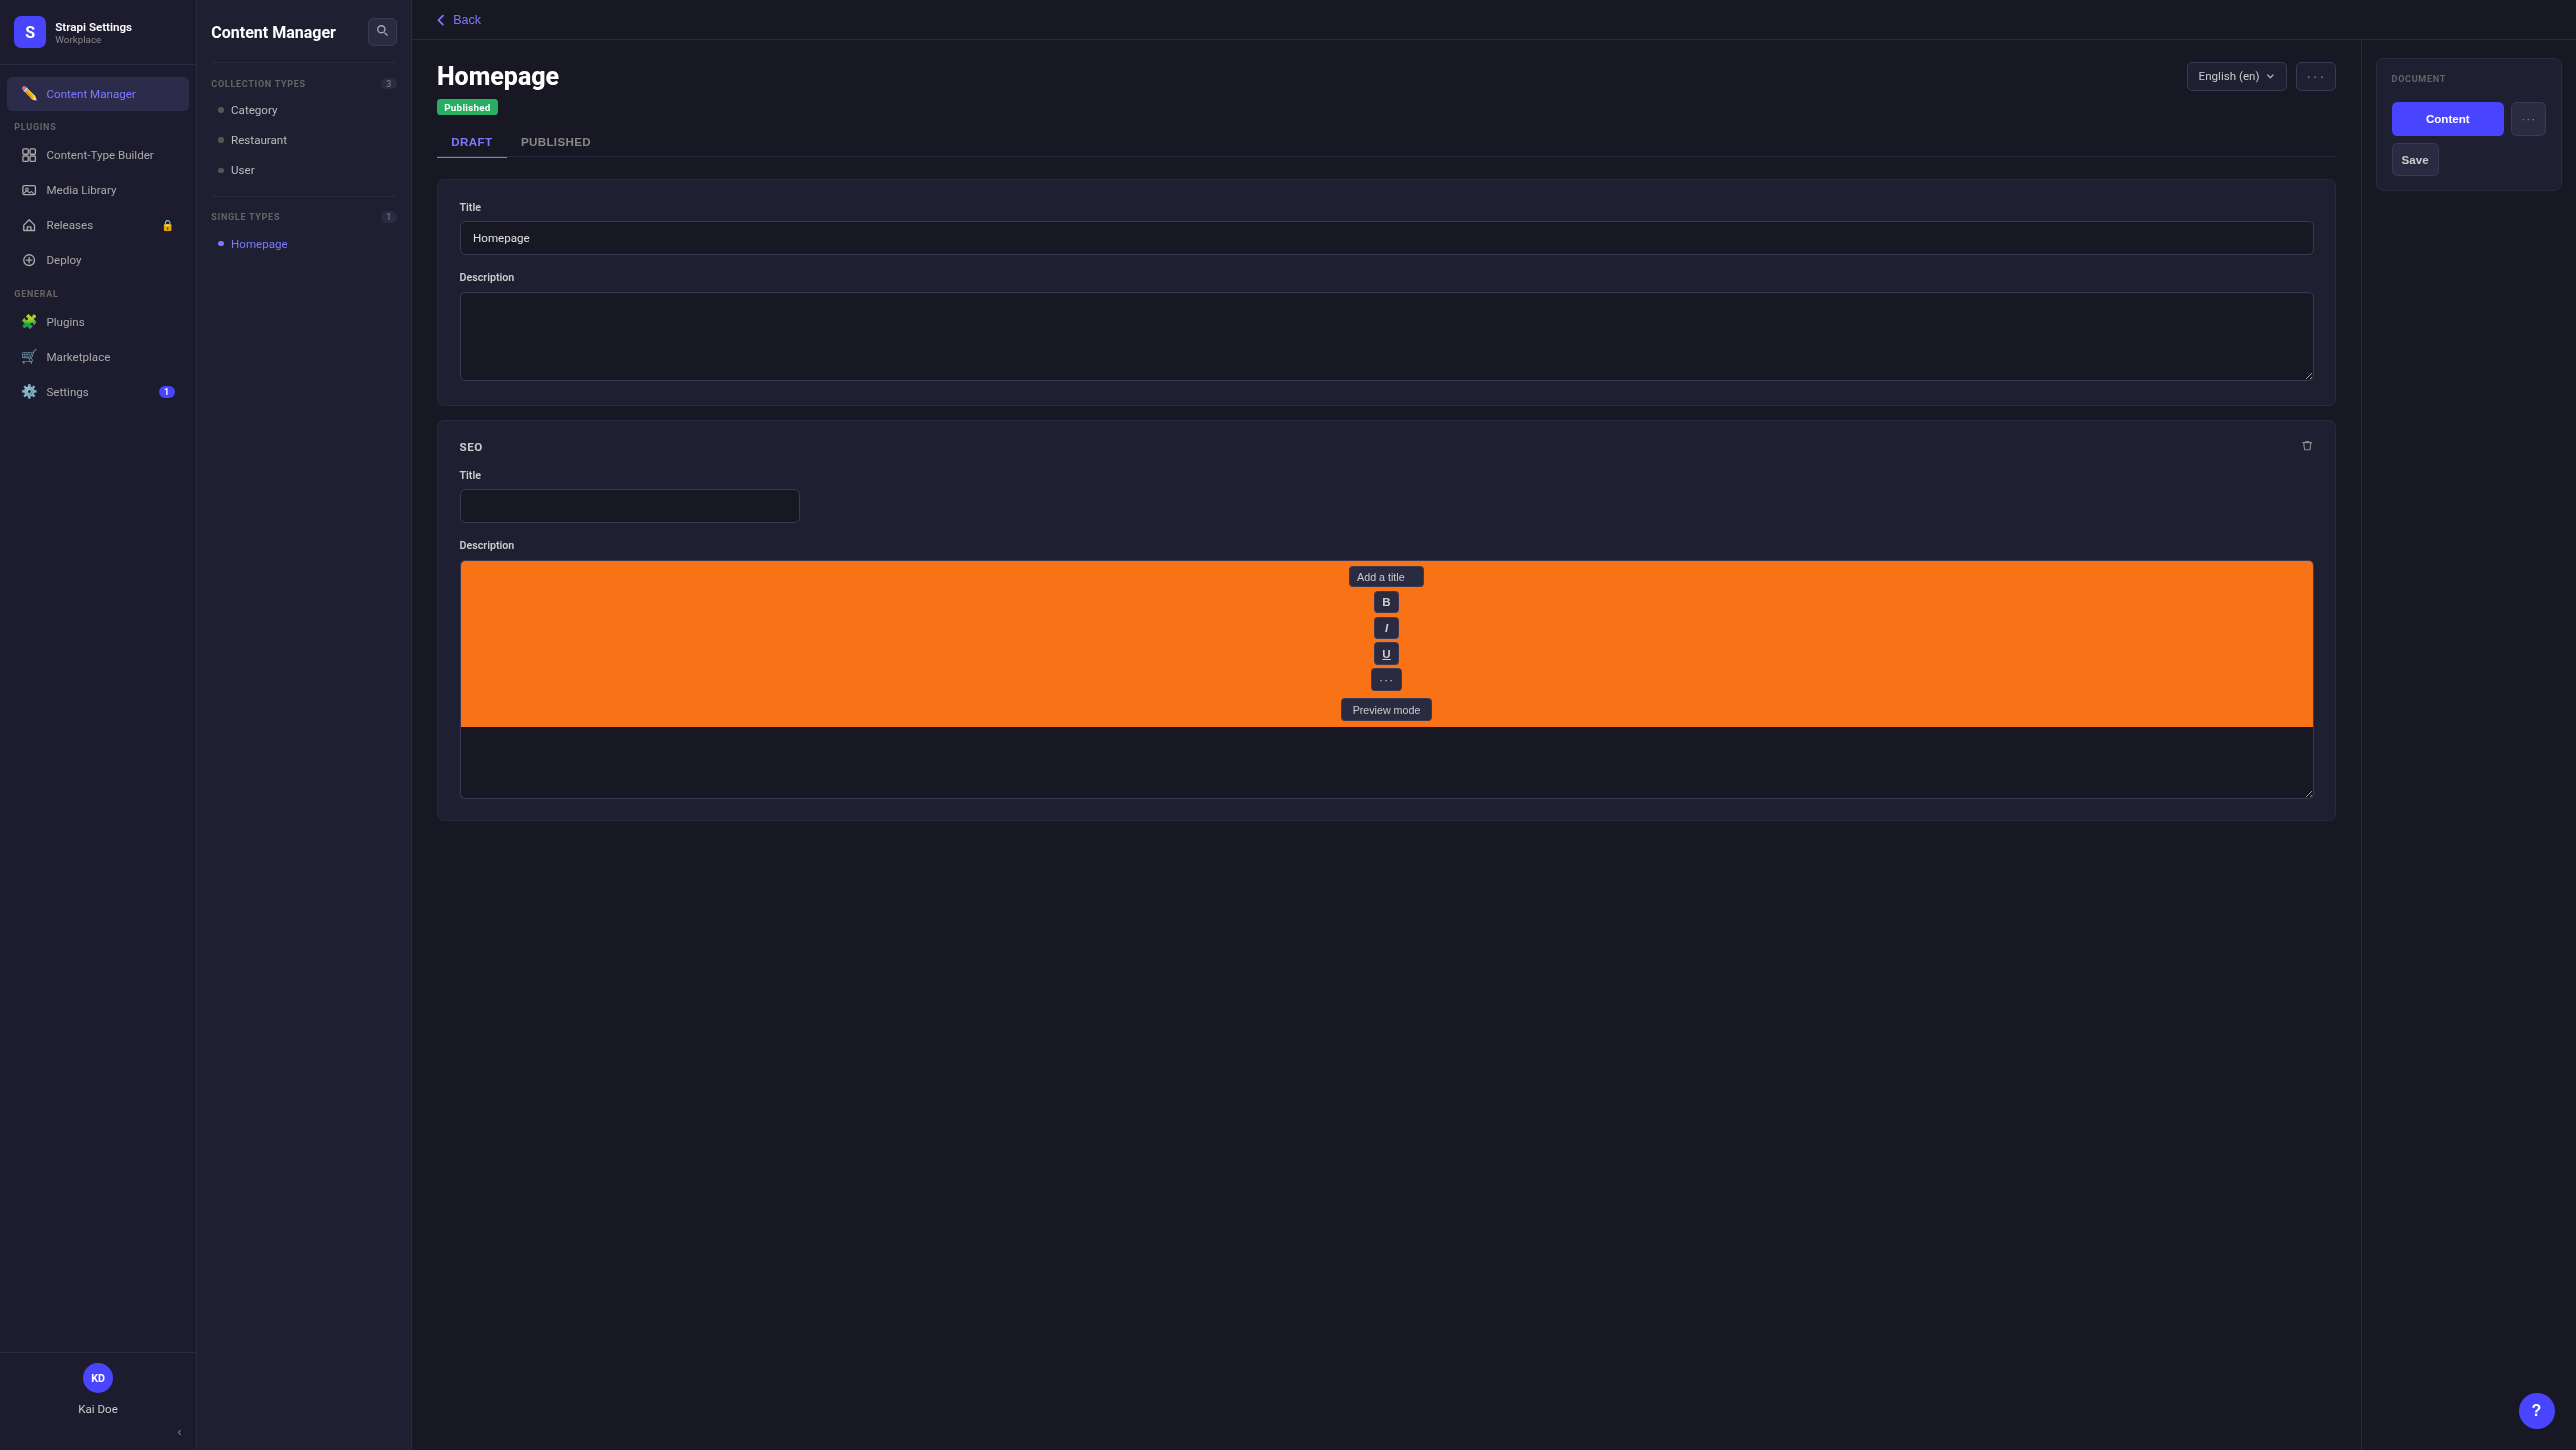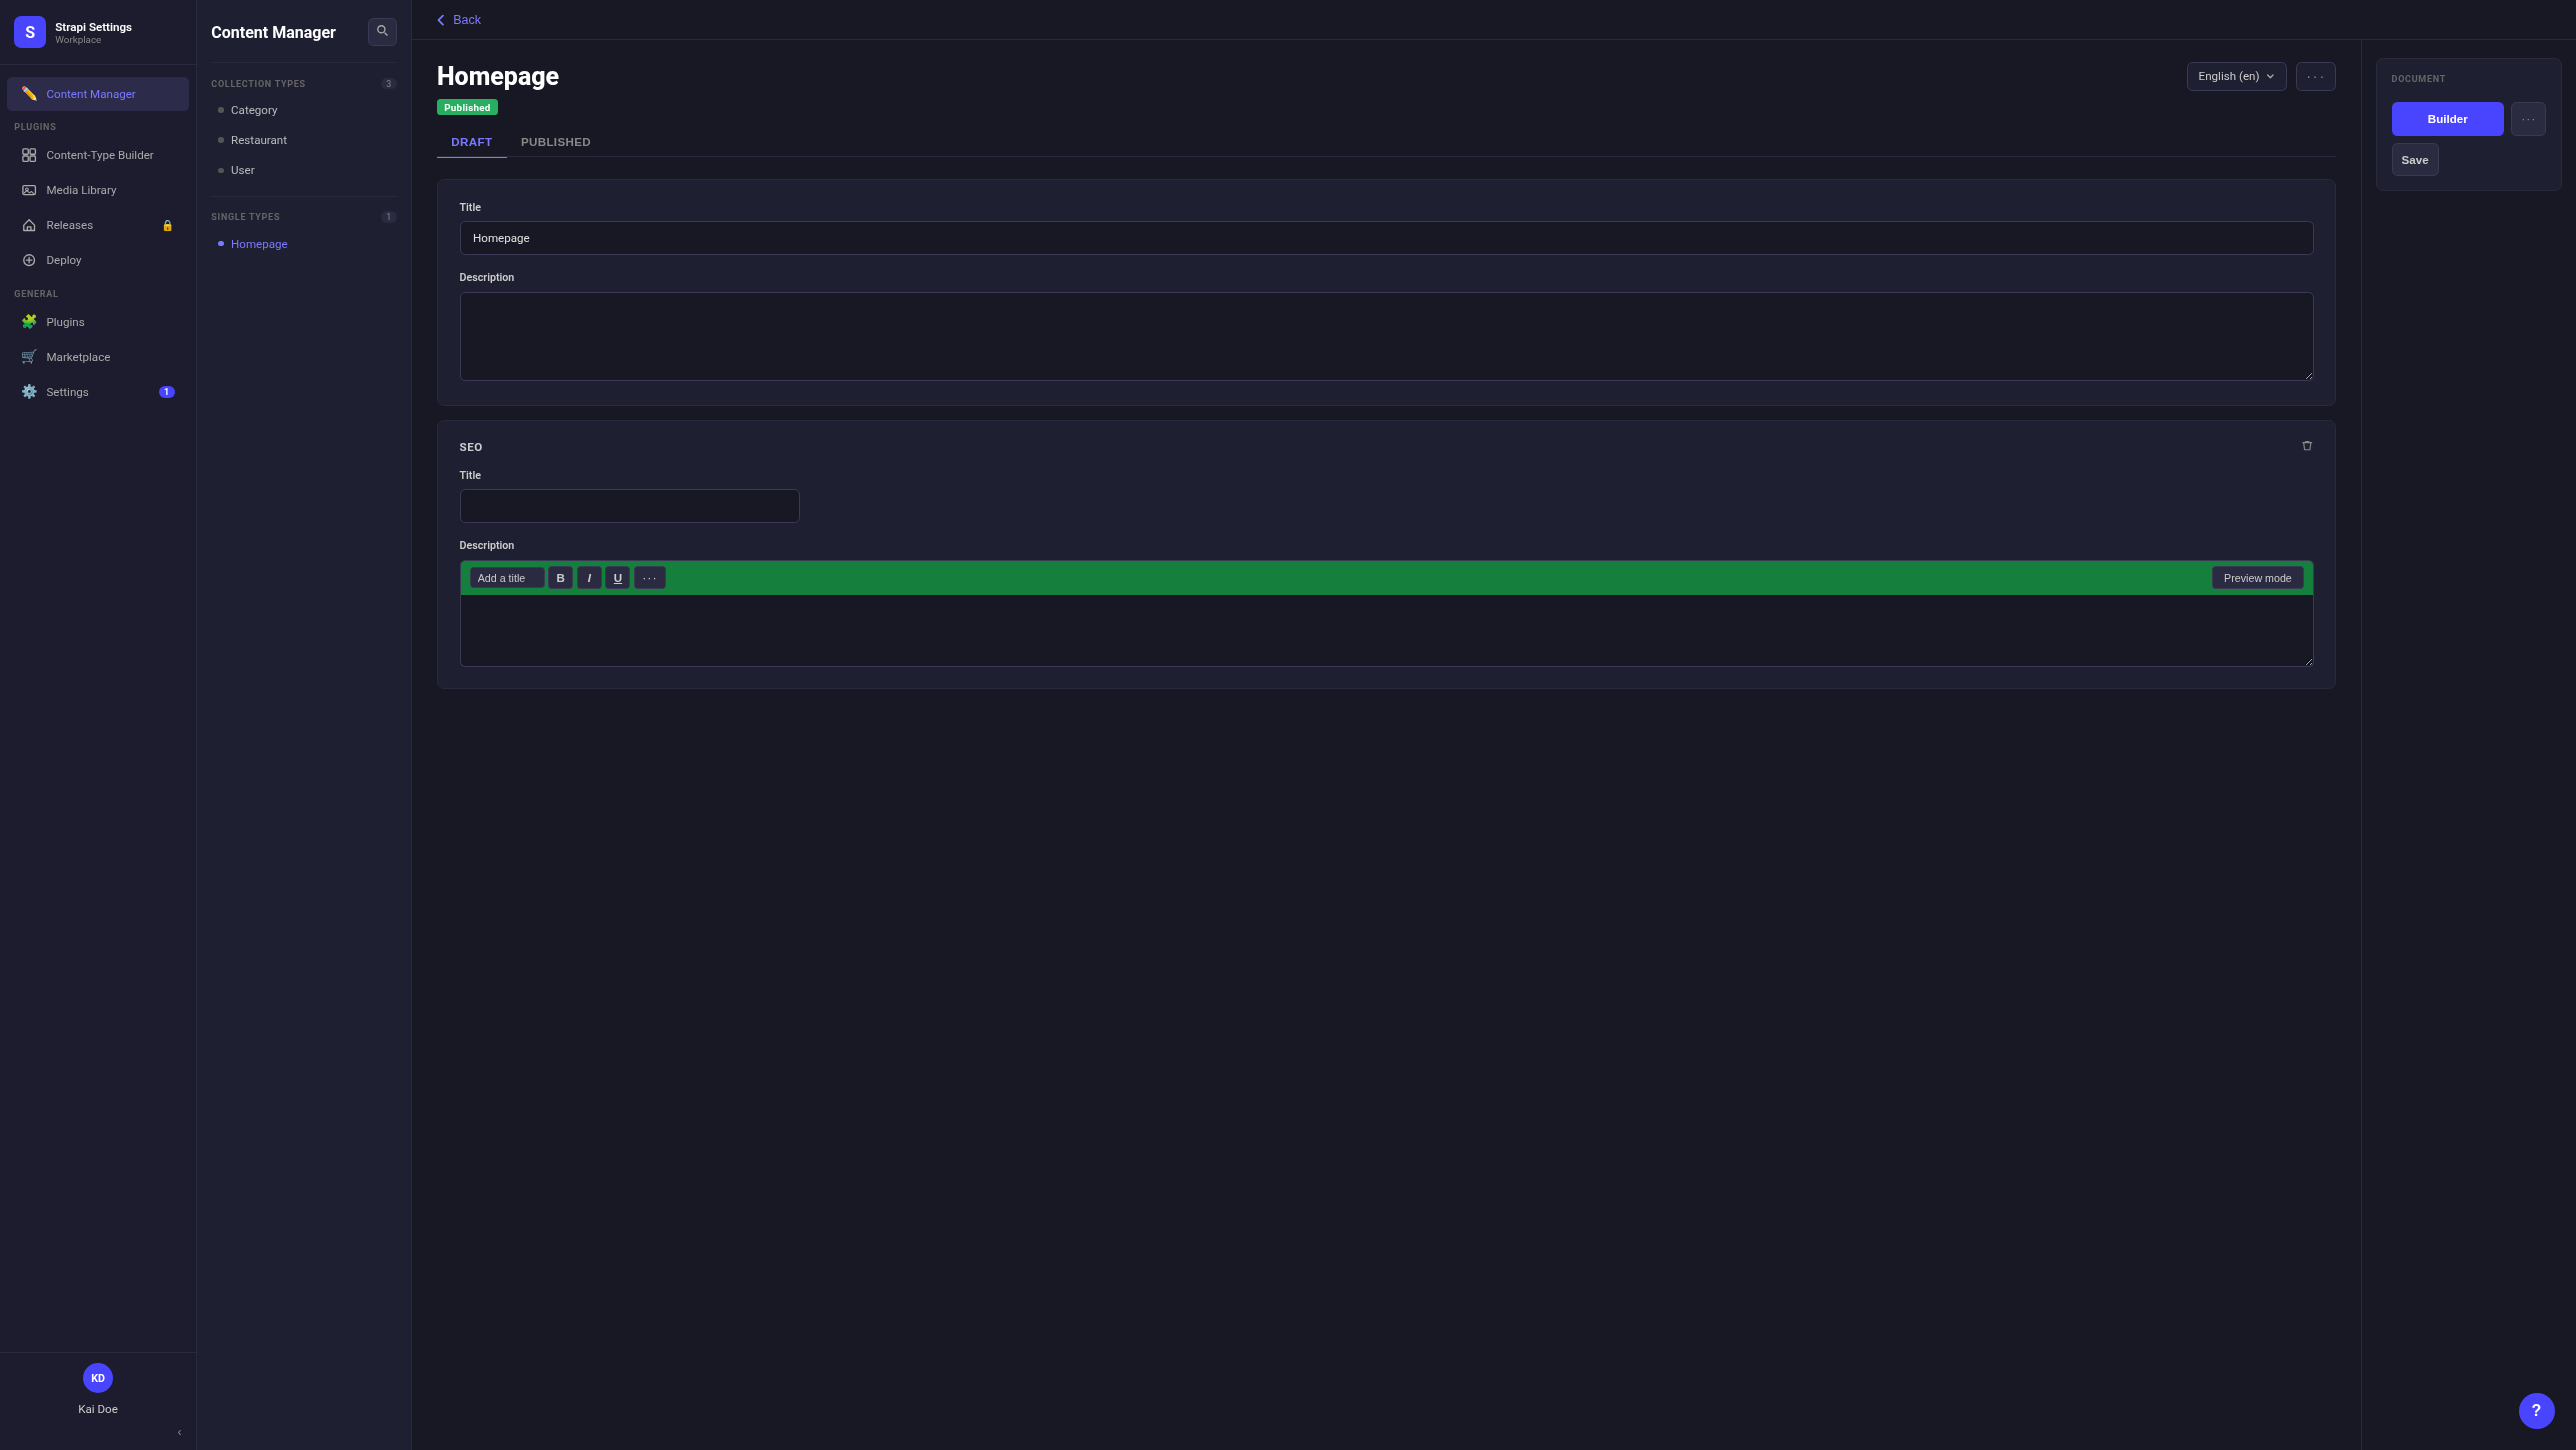--- a/index.html
+++ b/index.html
@@ -377,25 +377,26 @@
       background: none;
       border: none;
       color: #666;
       cursor: pointer;
       font-size: 12.5px;
     }
     .rich-text-toolbar {
       display: flex;
       align-items: center;
       gap: 3.6px;
-      background: #15803d;
+      background: #f97316;
       border: 0.9px solid #3a3a55;
       border-bottom: none;
       border-radius: 5.4px 5.4px 0 0;
       padding: 5.4px 9px;
+      flex-direction: column;
     }
     .toolbar-select {
       background: #2a2a40;
       border: 0.9px solid #3a3a55;
       border-radius: 3.6px;
       color: #ccc;
       font-size: 10.7px;
       padding: 3.6px 18px 3.6px 7.2px;
       cursor: pointer;
       appearance: none;
@@ -744,21 +745,21 @@
           <textarea class="rich-text-area" style=""></textarea>
         </div>
       </div>
 
     </div>
 
     <div class="right-sidebar">
       <div class="doc-card">
         <div class="doc-section-title">DOCUMENT</div>
         <div style="display:flex; gap:7.2px; margin-bottom:7.2px;">
-          <button class="publish-btn">Builder</button>
+          <button class="publish-btn">Content</button>
           <button class="doc-more-btn">···</button>
         </div>
         <button class="save-btn">Save</button>
       </div>
     </div>
   </div>
 </div>
 
 <button class="help-btn">?</button>
 

